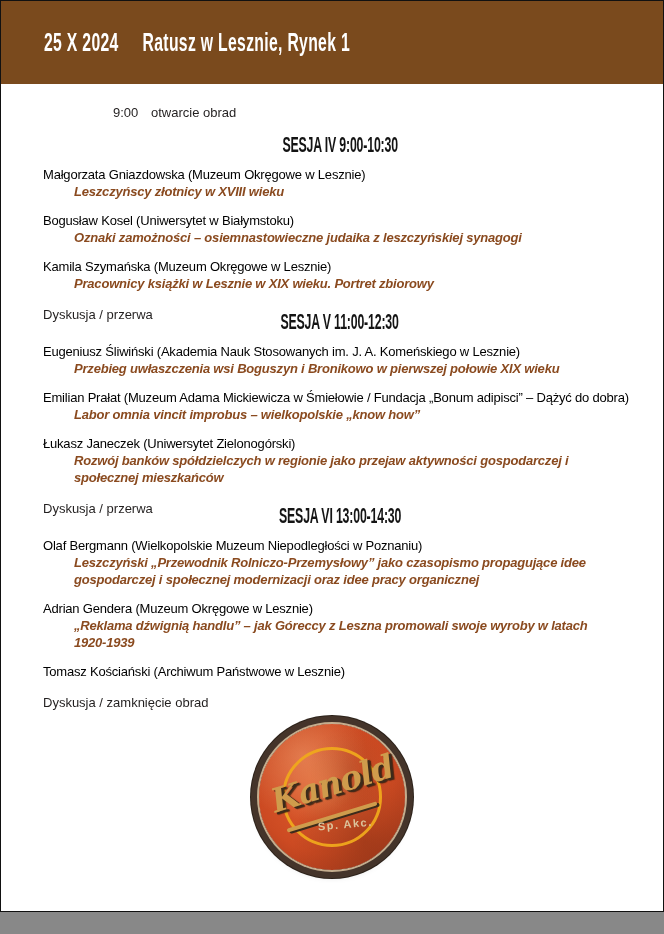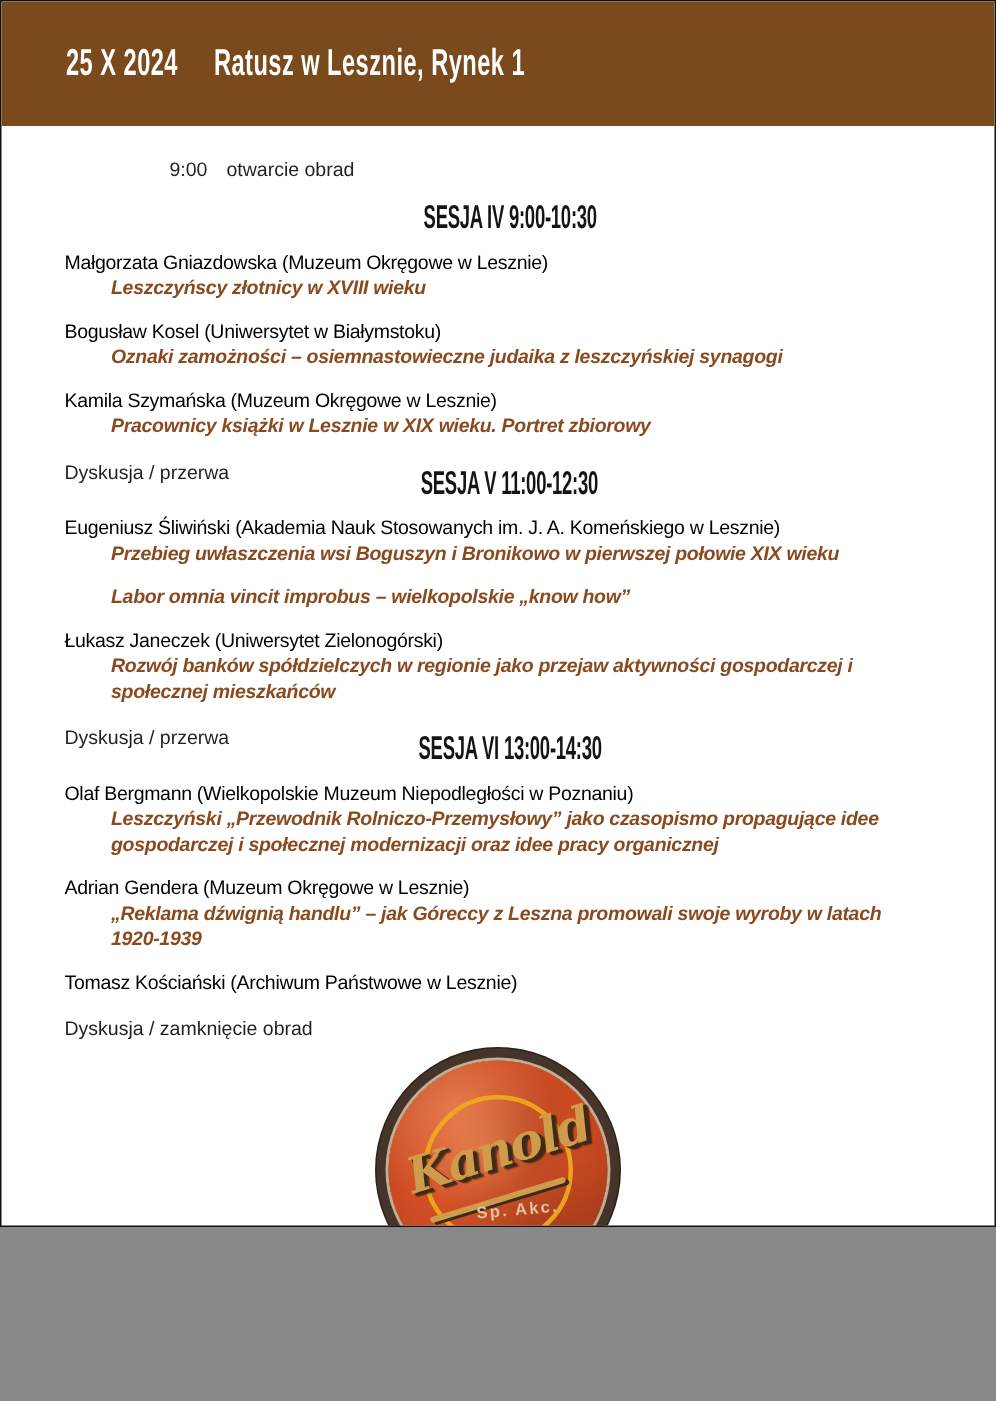--- a/index.html
+++ b/index.html
@@ -1,18 +1,18 @@
 <!DOCTYPE html>
 <html lang="pl"><head>
 <meta charset="utf-8">
 <style>
   html,body{margin:0;padding:0;background:#888;}
   .page{
     position:relative;
-    width:664px;height:818px;
+    width:664px;height:912px;
     margin:0 auto;
     background:#ffffff;
     border:1px solid #111;
     box-sizing:border-box;
     overflow:hidden;
     font-family:"Liberation Sans", sans-serif;
     color:#221f1f;
   }
   
   .topbar{
@@ -177,20 +177,21 @@
 
     <div class="discussion">Dyskusja / przerwa</div>
 
     <h2 class="session-heading tight"><span class="cond">SESJA V 11:00-12:30</span></h2>
 
     <div class="talk">
       <div class="speaker">Eugeniusz Śliwiński (Akademia Nauk Stosowanych im. J. A. Komeńskiego w Lesznie)</div>
       <div class="talk-title">Przebieg uwłaszczenia wsi Boguszyn i Bronikowo w pierwszej połowie XIX wieku</div>
     </div>
     <div class="talk">
+      <div class="speaker">Emilian Prałat (Muzeum Adama Mickiewicza w Śmiełowie / Fundacja „Bonum adipisci” – Dążyć do dobra)</div>
       <div class="talk-title">Labor omnia vincit improbus – wielkopolskie „know how”</div>
     </div>
     <div class="talk">
       <div class="speaker">Łukasz Janeczek (Uniwersytet Zielonogórski)</div>
       <div class="talk-title">Rozwój banków spółdzielczych w regionie jako przejaw aktywności gospodarczej i społecznej mieszkańców</div>
     </div>
 
     <div class="discussion">Dyskusja / przerwa</div>
 
     <h2 class="session-heading tight"><span class="cond">SESJA VI 13:00-14:30</span></h2>

